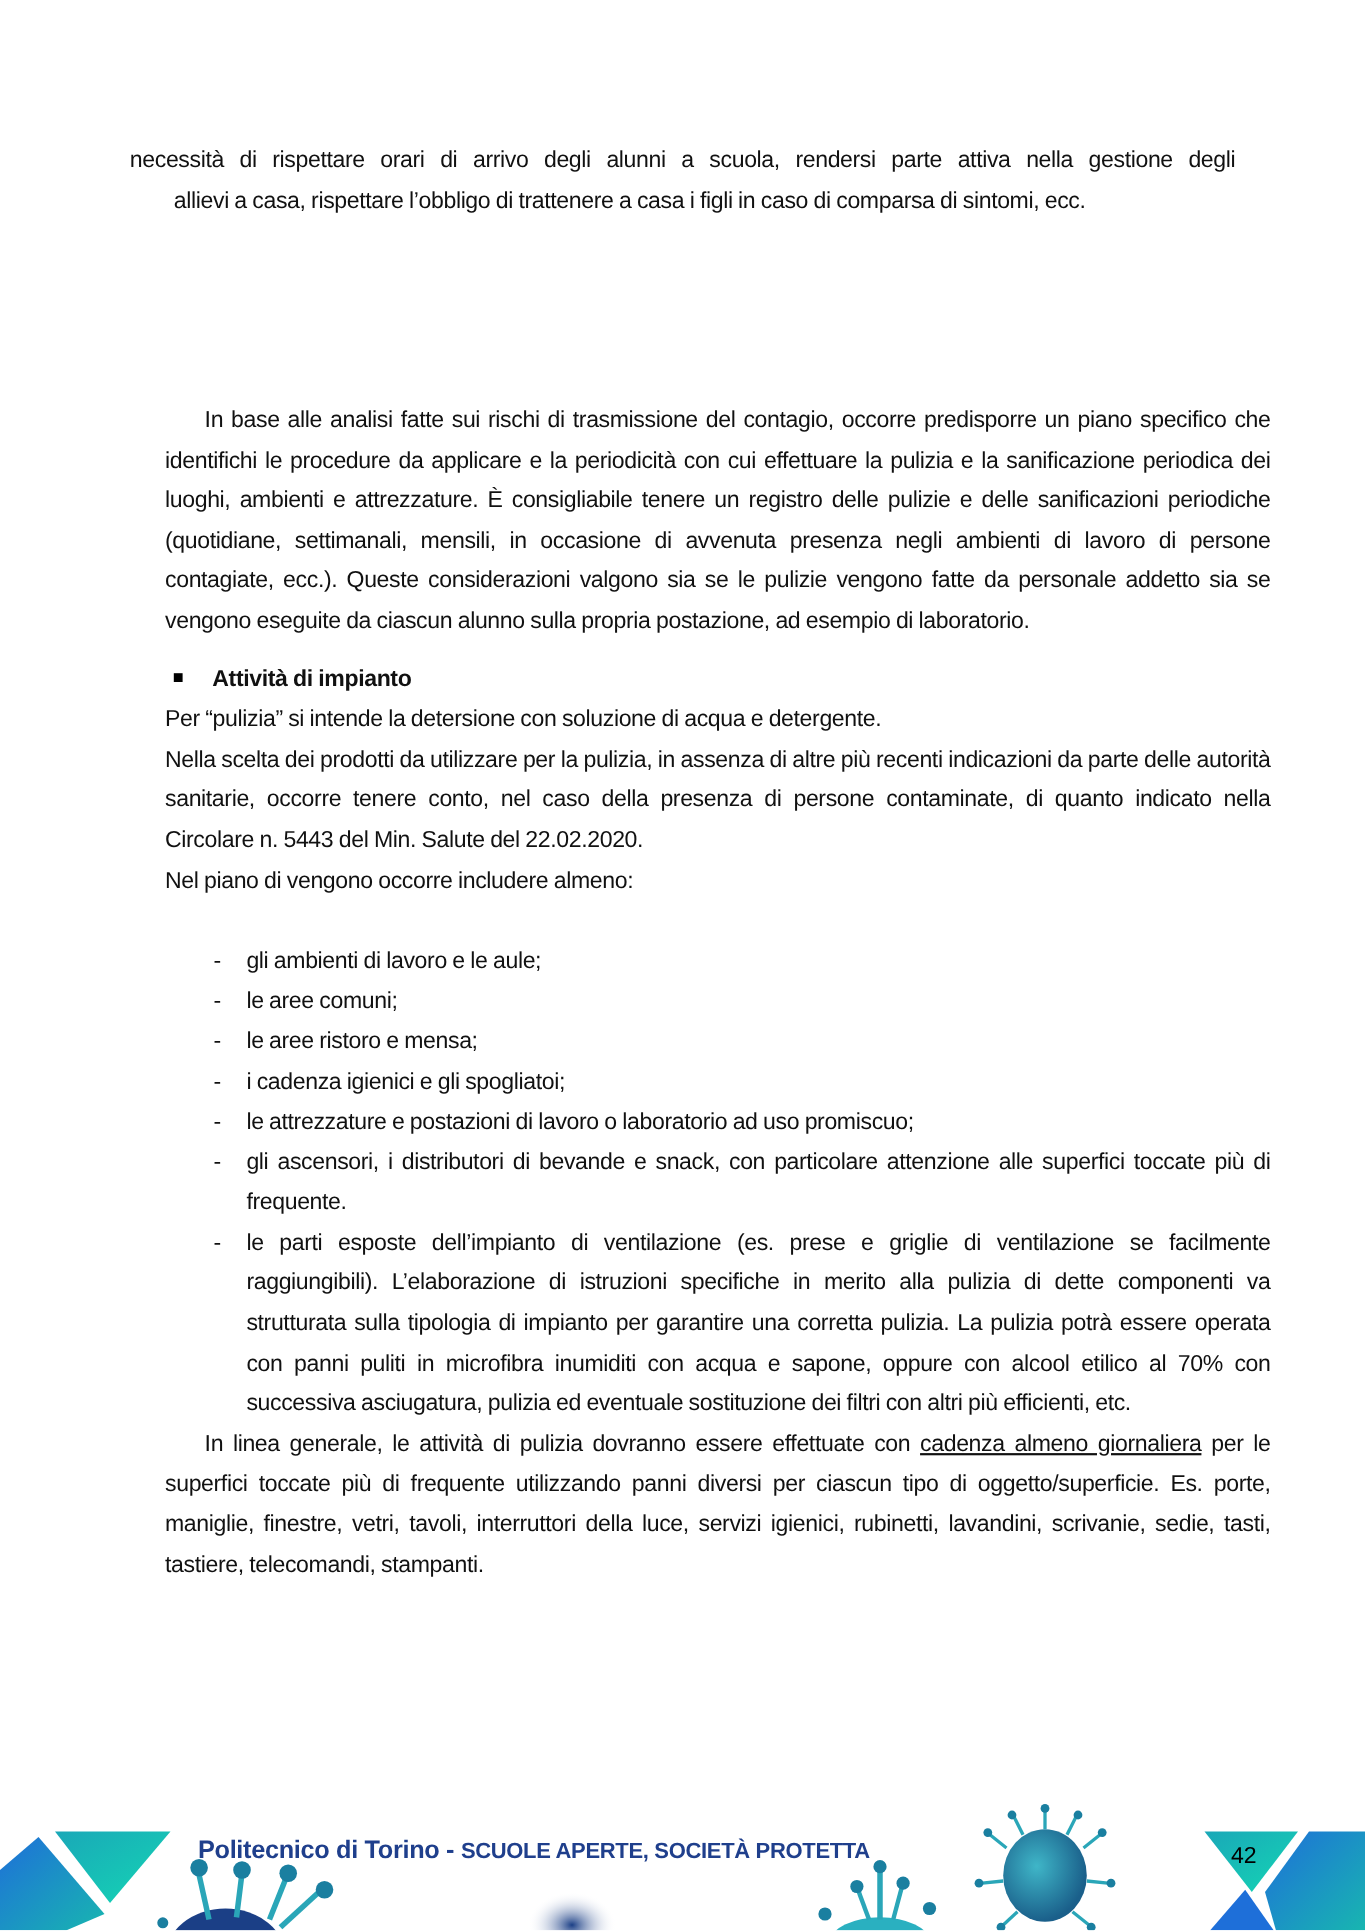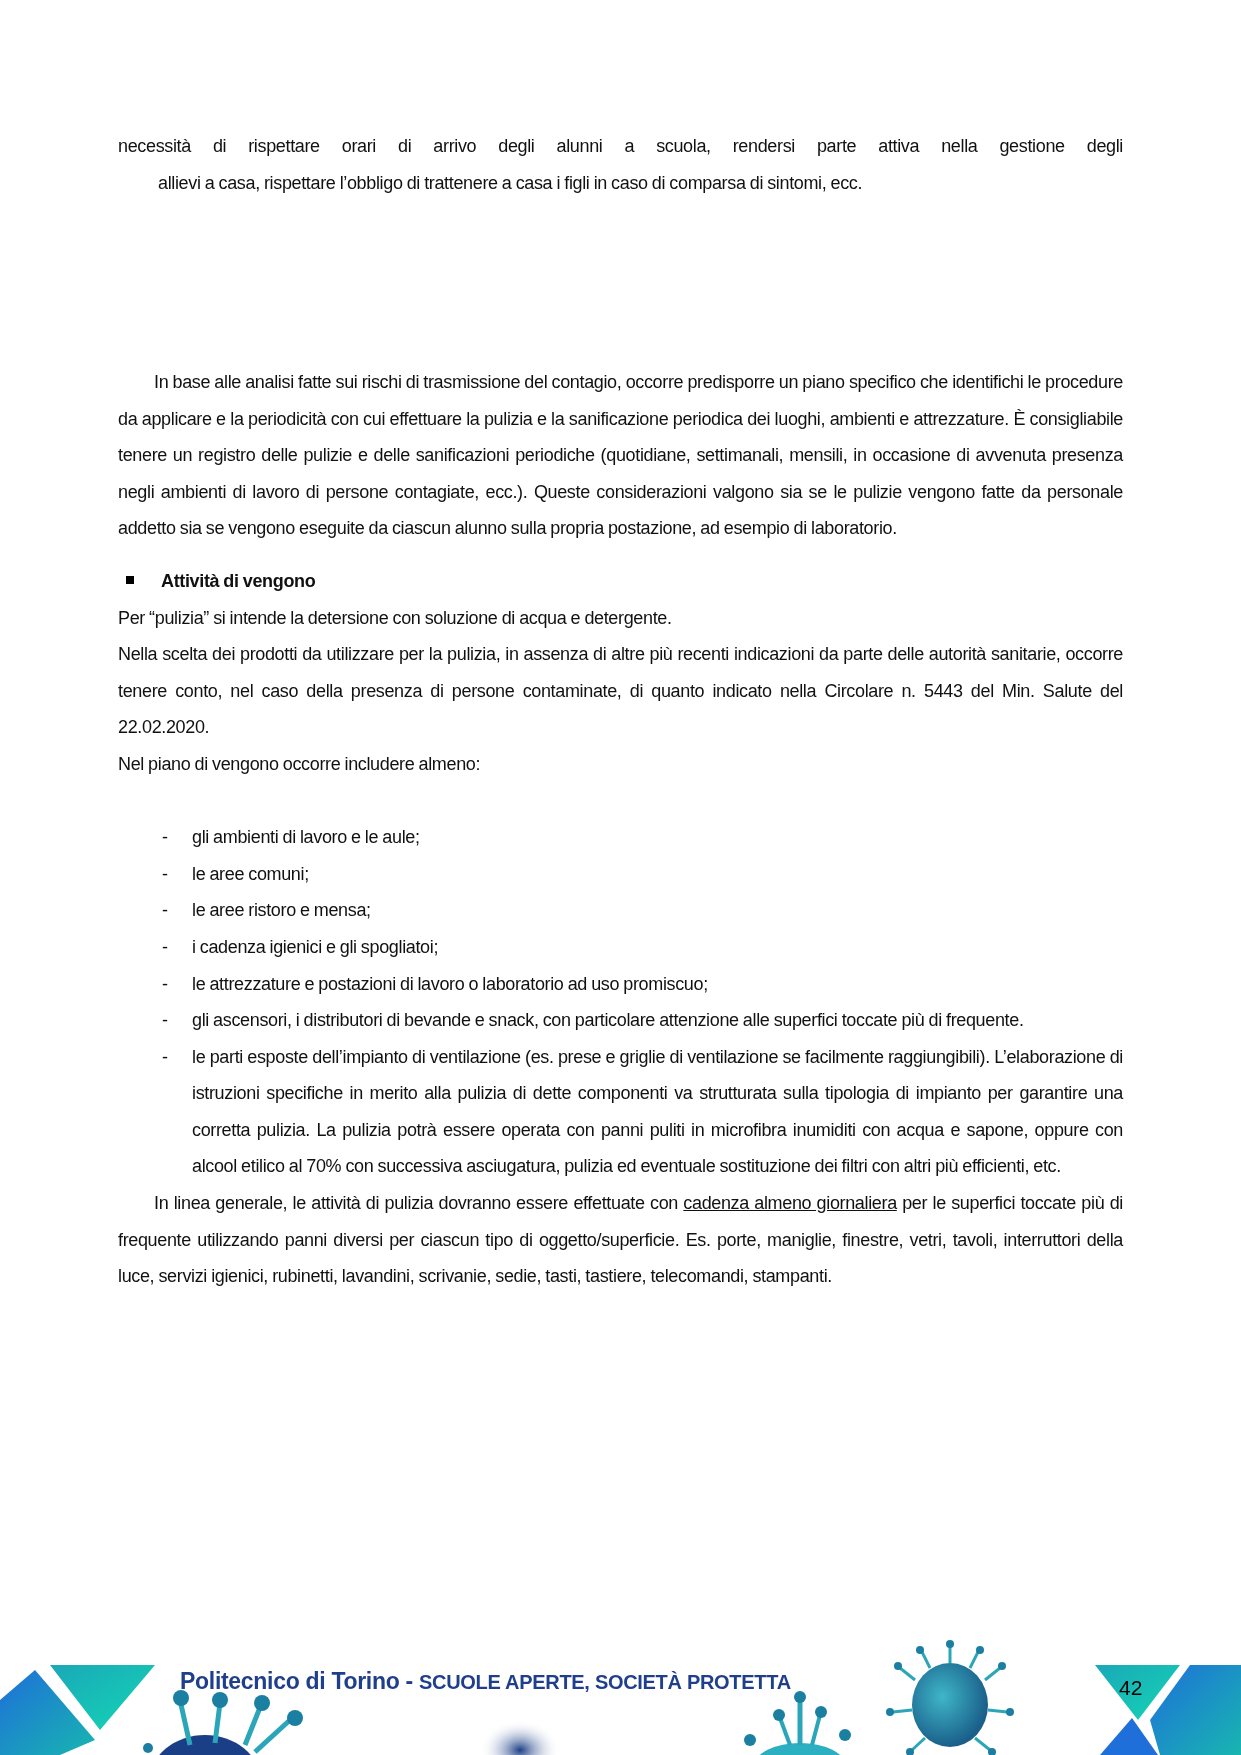--- a/index.html
+++ b/index.html
@@ -1,19 +1,19 @@
 <!DOCTYPE html>
 <html><head>
 <meta charset="utf-8">
 <style>
   html, body { margin: 0; padding: 0; background: #ffffff; }
   body { width: 1241px; height: 1755px; position: relative; overflow: hidden;
          font-family: "Liberation Sans", "DejaVu Sans", sans-serif; color: #111; }
   .page { position: absolute; left: 0; top: 0; width: 1241px; height: 1755px; }
-  .body-text { position: absolute; left: 118px; width: 1005px; font-size: 18px; line-height: 36.6px;
+  .body-text { position: absolute; left: 118px; width: 1005px; font-size: 21px; line-height: 36.6px;
                text-align: justify; letter-spacing: -0.35px; word-spacing: -0.5px; }
   .body-text p { margin: 0; }
   .indent { text-indent: 36px; }
   .heading { position: absolute; left: 228px; top: 282px; width: 897px; height: 42px;
              border-bottom: 3px solid #3b5a98; color: #4472c4; font-size: 21px; letter-spacing: -0.4px; }
   .heading .num { display: inline-block; width: 36px; }
   .square-bullet { display: inline-block; width: 8px; height: 8px; background: #000;
                    vertical-align: middle; margin-right: 27px; margin-left: 8px; position: relative; top: -2px; }
   .bold { font-weight: bold; }
   .dash-list { margin: 0; padding: 0; list-style: none; }
@@ -32,26 +32,26 @@
 <body>
 
 <div class="page">
 
   <div class="body-text" style="top:128px;">
     <p style="text-align:justify; text-align-last:justify;">necessità di rispettare orari di arrivo degli alunni a scuola, rendersi parte attiva nella gestione degli</p>
     <p style="text-align:left;margin-left:40px;">allievi a casa, rispettare l’obbligo di trattenere a casa i figli in caso di comparsa di sintomi, ecc.</p>
   </div>
 
 
-  <div class="body-text" style="top:364px;">
+  <div class="body-text" style="top:364px;margin-left:32px;">
     <p class="indent last-line">In base alle analisi fatte sui rischi di trasmissione del contagio, occorre predisporre un piano specifico che identifichi le procedure da applicare e la periodicità con cui effettuare la pulizia e la sanificazione periodica dei luoghi, ambienti e attrezzature. È consigliabile tenere un registro delle pulizie e delle sanificazioni periodiche (quotidiane, settimanali, mensili, in occasione di avvenuta presenza negli ambienti di lavoro di persone contagiate, ecc.). Queste considerazioni valgono sia se le pulizie vengono fatte da personale addetto sia se vengono eseguite da ciascun alunno sulla propria postazione, ad esempio di laboratorio.</p>
 
     <div style="height:16px;"></div>
 
-    <p><span class="square-bullet"></span><span class="bold">Attività di vengono</span></p>
+    <p><span class="square-bullet"></span><span class="bold">Attività di impianto</span></p>
 
     <p class="last-line">Per “pulizia” si intende la detersione con soluzione di acqua e detergente.</p>
     <p class="last-line">Nella scelta dei prodotti da utilizzare per la pulizia, in assenza di altre più recenti indicazioni da parte delle autorità sanitarie, occorre tenere conto, nel caso della presenza di persone contaminate, di quanto indicato nella Circolare n. 5443 del Min. Salute del 22.02.2020.</p>
     <p class="last-line">Nel piano di vengono occorre includere almeno:</p>
 
     <div class="spacer"></div>
 
     <ul class="dash-list">
       <li class="last-line"><span class="dash">-</span><span>gli ambienti di lavoro e le aule;</span></li>
       <li class="last-line"><span class="dash">-</span><span>le aree comuni;</span></li>

